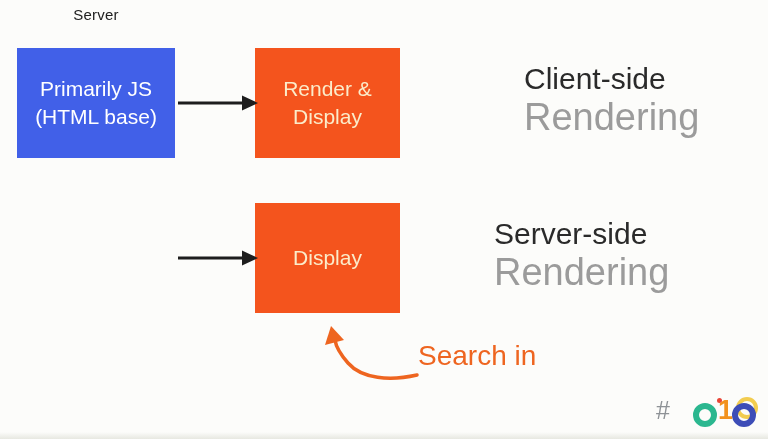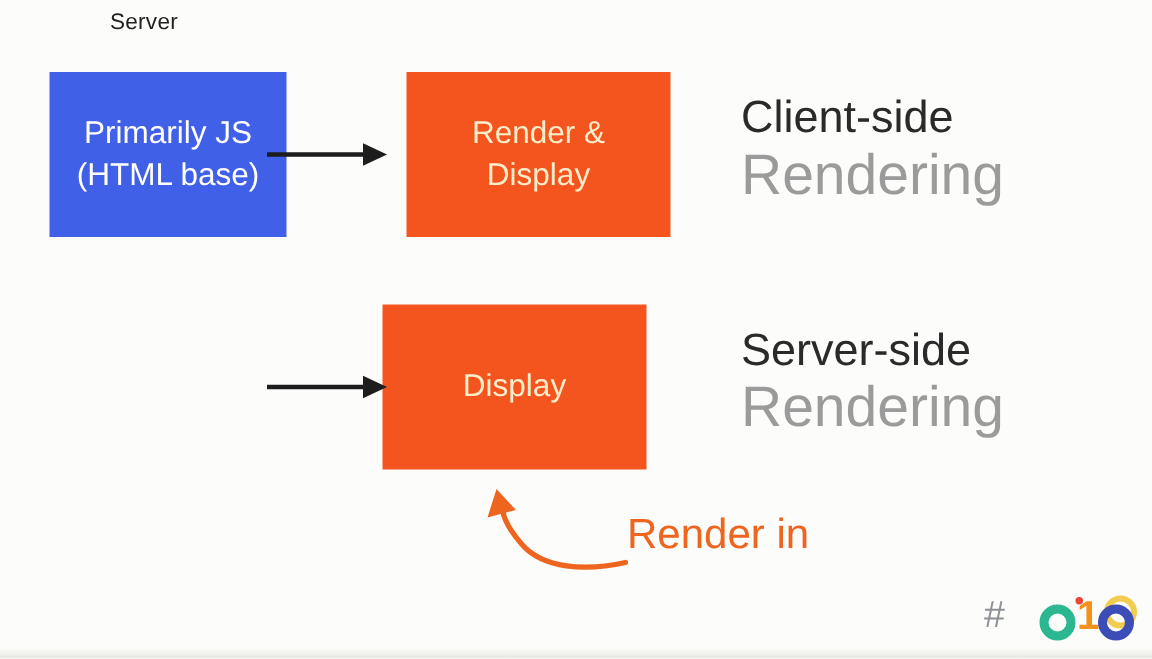--- a/index.html
+++ b/index.html
@@ -29,36 +29,36 @@
     text-align:center;
     font-size:21px;line-height:28px;font-weight:400;
     white-space:pre-line;
   }
   .box.blue{
     left:17px;width:158px;height:110px;
     background:var(--box_blue,#4160e8);
     color:var(--box_blue_text,#ffffff);
   }
   .box.orange{
-    left:255px;width:176px;height:110px;
+    left:255px;width:145px;height:110px;
     background:var(--box_orange,#f4541d);
     color:var(--box_orange_text,#fbecca);
   }
-  .row1{top:48px;margin-left:16px;}
+  .row1{top:48px;}
   .row2{top:203px;}
   .side-caption{position:absolute;left:494px;}
   .side-caption .title{
     font-size:30px;line-height:38px;font-weight:500;
     color:var(--heading_dark,#2a2a2a);
   }
   .side-caption .subtitle{
     font-size:38px;line-height:38px;font-weight:400;
     color:var(--heading_gray,#9b9b9b);
   }
-  .side-caption.cap1{top:60px;}
+  .side-caption.cap1{top:60px;margin-left:30px;}
   .side-caption.cap2{top:215px;}
   .annotation{
     position:absolute;left:418px;top:334px;
     font-size:28px;line-height:43px;font-weight:500;
     color:var(--annotation_orange,#ee6520);
   }
   .arrow-layer{
     position:absolute;left:0;top:0;width:768px;height:439px;
     pointer-events:none;
   }
@@ -139,21 +139,21 @@
       <line x1="178" y1="258" x2="243" y2="258" stroke="#1d1d1d" stroke-width="3"></line>
       <polygon points="242,250.5 258,258 242,265.5" fill="#1d1d1d"></polygon>
     </g>
     <g>
       <path d="M 417 375 C 390 381 362 379 348 363 C 341 355 336 347 335 340" fill="none" stroke="#ee6520" stroke-width="3.5" stroke-linecap="round"></path>
       <polygon points="331,326 325,345 344,340" fill="#ee6520"></polygon>
     </g>
   </svg>
 
   <div class="annotation">
-    <div>Render in</div>
+    <div>Search in</div>
   </div>
 
   <div class="logo">
     <span class="hash">#</span>
     <span class="i-col">
       <span class="i-dot"></span>
       <span class="i-bar b1"></span>
       <span class="i-bar b2"></span>
       <span class="i-bar b3"></span>
       <span class="i-bar b4"></span>

